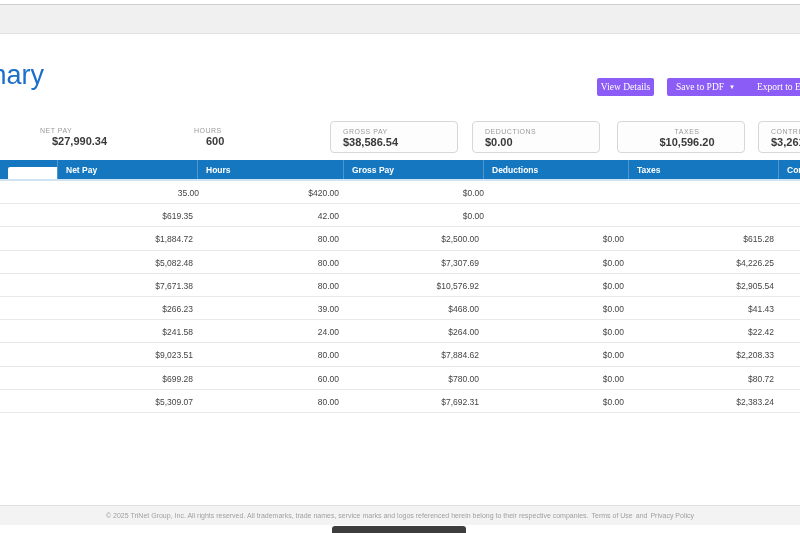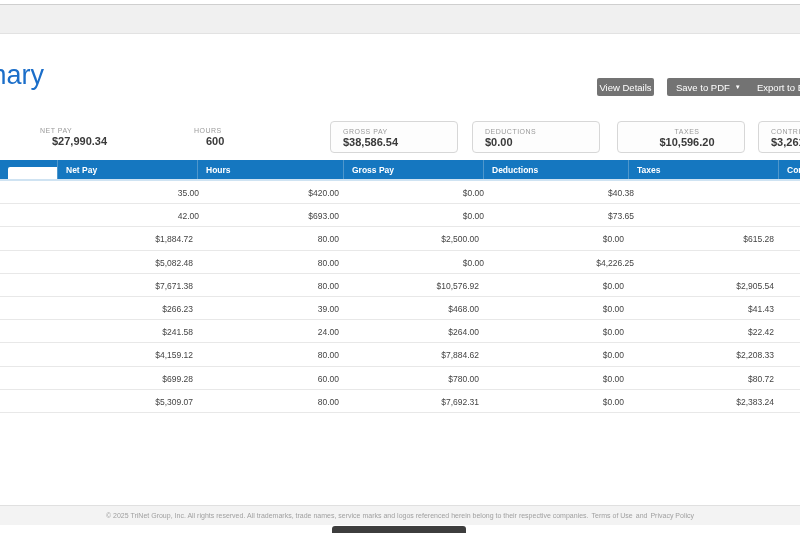--- a/index.html
+++ b/index.html
@@ -13,22 +13,22 @@
     background:#f0f0f0; border-top:1px solid #cfcfcf; border-bottom:1px solid #e2e2e2;
   }
   .title-clip {
     position:absolute; left:0; top:60px; width:47px; height:34px; overflow:hidden;
   }
   .title-clip span {
     position:absolute; right:3px; top:0; white-space:nowrap;
     font-size:27px; color:#1b6ec9; font-weight:400;
   }
   .btn {
-    position:absolute; top:78px; height:18px; background:#737373; color:#fff;
-    border:none; border-radius:2px; font-size:9.5px; font-family:Liberation Sans, sans-serif;
+    position:absolute; top:78px; height:18px; background:#8b5cf6; color:#fff;
+    border:none; border-radius:2px; font-size:9.5px; font-family:Liberation Serif, serif;
     padding:0 9px; display:flex; align-items:center; gap:5px; white-space:nowrap; cursor:pointer;
   }
   .btn-view   { left:597px; width:57px; justify-content:center; }
   .btn-save   { left:667px; width:89px; }
   .btn-export { left:748px; }
   .caret { font-size:6px; line-height:1; }
   
   .sum-block { position:absolute; top:121px; height:32px; }
   .sum-card  { background:#fdfdfd; border:1px solid #d7d7d7; border-radius:4px; width:128px; }
   .sum-label {
@@ -139,44 +139,43 @@
     <div class="th c-tax">Taxes</div>
     <div class="th c-con">Contributions</div>
   </div>
   <div class="under-head"></div>
 
   <div class="trow">
     <div class="td c-emp"></div>
     <div class="td c-hours">35.00</div>
     <div class="td c-gross">$420.00</div>
     <div class="td c-ded">$0.00</div>
-    <div class="td c-tax">$40.38</div>
-    <div class="td c-con"></div>
-  </div>
-  <div class="trow">
-    <div class="td c-emp"></div>
+    <div class="td c-con"></div>
+  </div>
+  <div class="trow">
+    <div class="td c-emp"></div>
+    <div class="td c-net">$619.35</div>
     <div class="td c-hours">42.00</div>
-    <div class="td c-gross">$693.00</div>
-    <div class="td c-ded">$0.00</div>
-    <div class="td c-tax">$73.65</div>
+    <div class="td c-ded">$0.00</div>
     <div class="td c-con"></div>
   </div>
   <div class="trow">
     <div class="td c-emp"></div>
     <div class="td c-net">$1,884.72</div>
     <div class="td c-hours">80.00</div>
     <div class="td c-gross">$2,500.00</div>
     <div class="td c-ded">$0.00</div>
     <div class="td c-tax">$615.28</div>
     <div class="td c-con"></div>
   </div>
   <div class="trow">
     <div class="td c-emp"></div>
     <div class="td c-net">$5,082.48</div>
     <div class="td c-hours">80.00</div>
+    <div class="td c-gross">$7,307.69</div>
     <div class="td c-ded">$0.00</div>
     <div class="td c-tax">$4,226.25</div>
     <div class="td c-con"></div>
   </div>
   <div class="trow">
     <div class="td c-emp"></div>
     <div class="td c-net">$7,671.38</div>
     <div class="td c-hours">80.00</div>
     <div class="td c-gross">$10,576.92</div>
     <div class="td c-ded">$0.00</div>
@@ -196,21 +195,21 @@
     <div class="td c-emp"></div>
     <div class="td c-net">$241.58</div>
     <div class="td c-hours">24.00</div>
     <div class="td c-gross">$264.00</div>
     <div class="td c-ded">$0.00</div>
     <div class="td c-tax">$22.42</div>
     <div class="td c-con"></div>
   </div>
   <div class="trow">
     <div class="td c-emp"></div>
-    <div class="td c-net">$4,159.12</div>
+    <div class="td c-net">$9,023.51</div>
     <div class="td c-hours">80.00</div>
     <div class="td c-gross">$7,884.62</div>
     <div class="td c-ded">$0.00</div>
     <div class="td c-tax">$2,208.33</div>
     <div class="td c-con"></div>
   </div>
   <div class="trow">
     <div class="td c-emp"></div>
     <div class="td c-net">$699.28</div>
     <div class="td c-hours">60.00</div>

